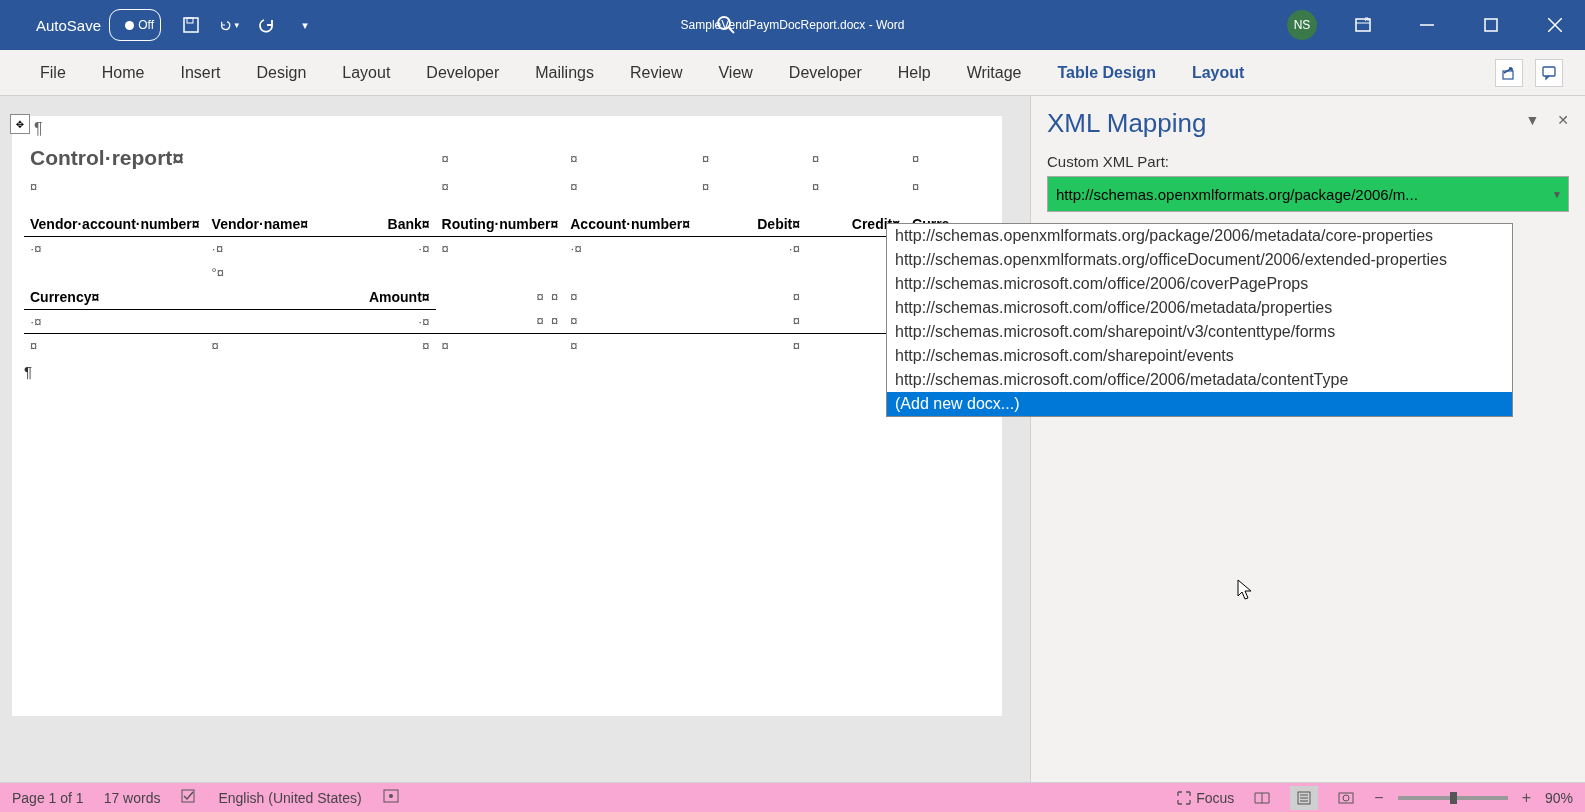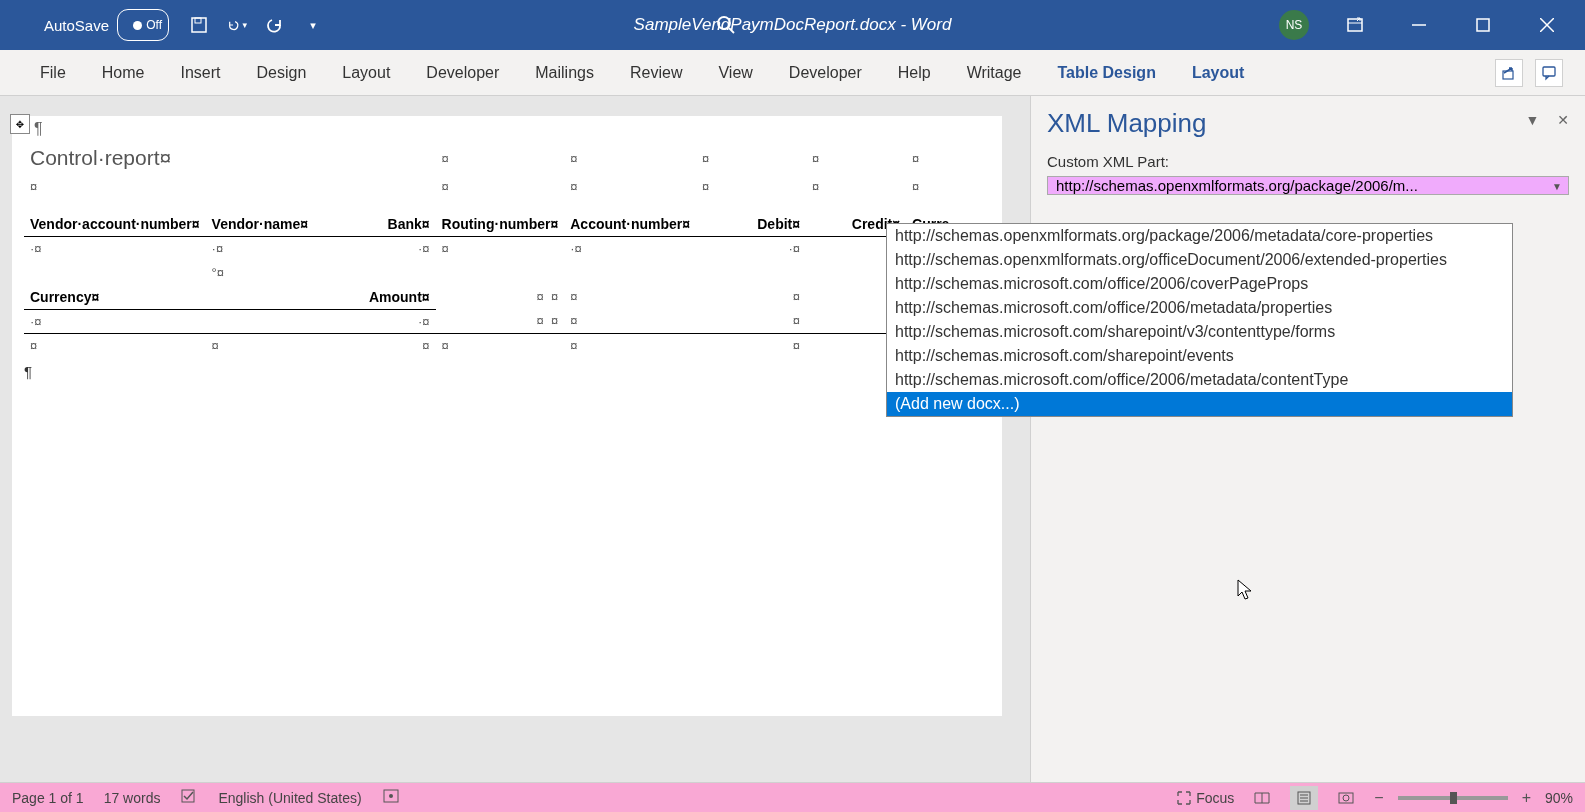--- a/index.html
+++ b/index.html
@@ -1,60 +1,60 @@
 <!DOCTYPE html>
 <html><head>
 <meta charset="utf-8">
 <style>
 * { margin: 0; padding: 0; box-sizing: border-box; font-family: "Segoe UI", Arial, sans-serif; }
 body { background: #fff; width: 1585px; height: 812px; overflow: hidden; position: relative; }
 
 
-.title-bar { background: #2b579a; height: 50px; display: flex; align-items: center; color: #fff; padding: 0 20px; }
+.title-bar { background: #2b579a; height: 50px; display: flex; align-items: center; color: #fff; padding: 0 12px; }
 .autosave { display: flex; align-items: center; gap: 8px; margin-left: 24px; }
 .autosave-label { font-size: 15px; }
 .autosave-toggle { width: 52px; height: 32px; border: 1.5px solid #fff; border-radius: 11px; display: flex; align-items: center; font-size: 12px; padding: 0 6px; justify-content: flex-end; }
 .qat { display: flex; align-items: center; gap: 18px; margin-left: 20px; }
 .qat-icon { width: 20px; height: 20px; display: flex; align-items: center; justify-content: center; }
-.title-filename { position: absolute; left: 50%; transform: translateX(-50%); font-size: 17px; font-style: italic; }
+.title-filename { position: absolute; left: 50%; transform: translateX(-50%); font-size: 12px; }
 .title-right { margin-left: auto; display: flex; align-items: center; gap: 28px; }
 .user-badge { width: 30px; height: 30px; border-radius: 50%; background: #3a7a4a; display: flex; align-items: center; justify-content: center; font-size: 12px; }
 .win-btn { width: 36px; height: 36px; display: flex; align-items: center; justify-content: center; }
 .search-icon { margin-left: auto; margin-right: 150px; }
 
 
 .ribbon { background: #f3f2f1; height: 46px; display: flex; align-items: center; padding: 0 22px; border-bottom: 1px solid #d0d0d0; }
 .ribbon-tab { padding: 0 18px; height: 100%; display: flex; align-items: center; font-size: 16px; color: #333; cursor: pointer; }
 .ribbon-tab.context { color: #2b579a; font-weight: bold; }
 .ribbon-right { margin-left: auto; display: flex; gap: 12px; }
 .ribbon-right-btn { width: 28px; height: 28px; display: flex; align-items: center; justify-content: center; border: 1px solid #d0d0d0; background: #fff; }
 
 
 .main { display: flex; height: calc(100% - 50px - 46px - 30px); }
 
 
 .doc-area { flex: 1; background: #e6e6e6; padding: 20px 12px; position: relative; overflow: hidden; }
 .page { background: #fff; width: 990px; margin: 0; padding: 12px; min-height: 600px; position: relative; }
 .move-handle { position: absolute; top: -2px; left: -2px; width: 20px; height: 20px; border: 1px solid #888; background: #fff; display: flex; align-items: center; justify-content: center; font-size: 10px; }
-.doc-title { font-weight: normal; font-size: 21px; margin-bottom: 6px; }
+.doc-title { font-weight: bold; font-size: 21px; margin-bottom: 6px; }
 .doc-table { width: 100%; border-collapse: collapse; font-size: 14px; }
 .doc-table th { text-align: left; font-weight: bold; font-size: 14px; padding: 4px 6px; vertical-align: bottom; }
 .doc-table td { padding: 4px 6px; font-size: 13px; color: #555; height: 24px; }
 .header-row th { border-bottom: 1px solid #000; }
 .bt { border-top: 1px solid #000; }
 .bb { border-bottom: 1px solid #000; }
 .cell-mark { color: #888; }
 .para-mark { font-size: 15px; color: #333; margin-top: 6px; }
 
 
 .pane { width: 555px; background: #f3f2f1; border-left: 1px solid #d0d0d0; padding: 12px 16px; position: relative; }
 .pane-title { font-size: 26px; color: #2b579a; font-weight: 400; margin-bottom: 14px; }
 .pane-controls { position: absolute; top: 16px; right: 16px; display: flex; gap: 18px; color: #666; font-size: 14px; }
 .pane-label { font-size: 15px; color: #333; margin-bottom: 6px; }
-.pane-select { width: 100%; height: 19px; border: 1px solid #aaa; background: #f0abfc; display: flex; align-items: center; padding: 0 8px; font-size: 15px; position: relative; }
+.pane-select { width: 100%; height: 36px; border: 1px solid #aaa; background: #22c55e; display: flex; align-items: center; padding: 0 8px; font-size: 15px; position: relative; }
 .pane-select-arrow { position: absolute; right: 6px; top: 50%; transform: translateY(-50%); font-size: 10px; color: #555; }
 
 
 .dropdown { position: absolute; top: 223px; left: 886px; right: 72px; background: #fff; border: 1px solid #888; z-index: 100; font-size: 16px; }
 .dropdown-item { padding: 3px 8px; color: #333; cursor: pointer; white-space: nowrap; }
 .dropdown-item.highlight { background: #0078d7; color: #fff; }
 
 
 .status-bar { position: absolute; bottom: 0; left: 0; right: 0; height: 30px; background: #f9a8d4; border-top: 1px solid #d0d0d0; display: flex; align-items: center; padding: 8px 12px; font-size: 14px; color: #444; gap: 20px; }
 .status-right { margin-left: auto; display: flex; align-items: center; gap: 14px; }

